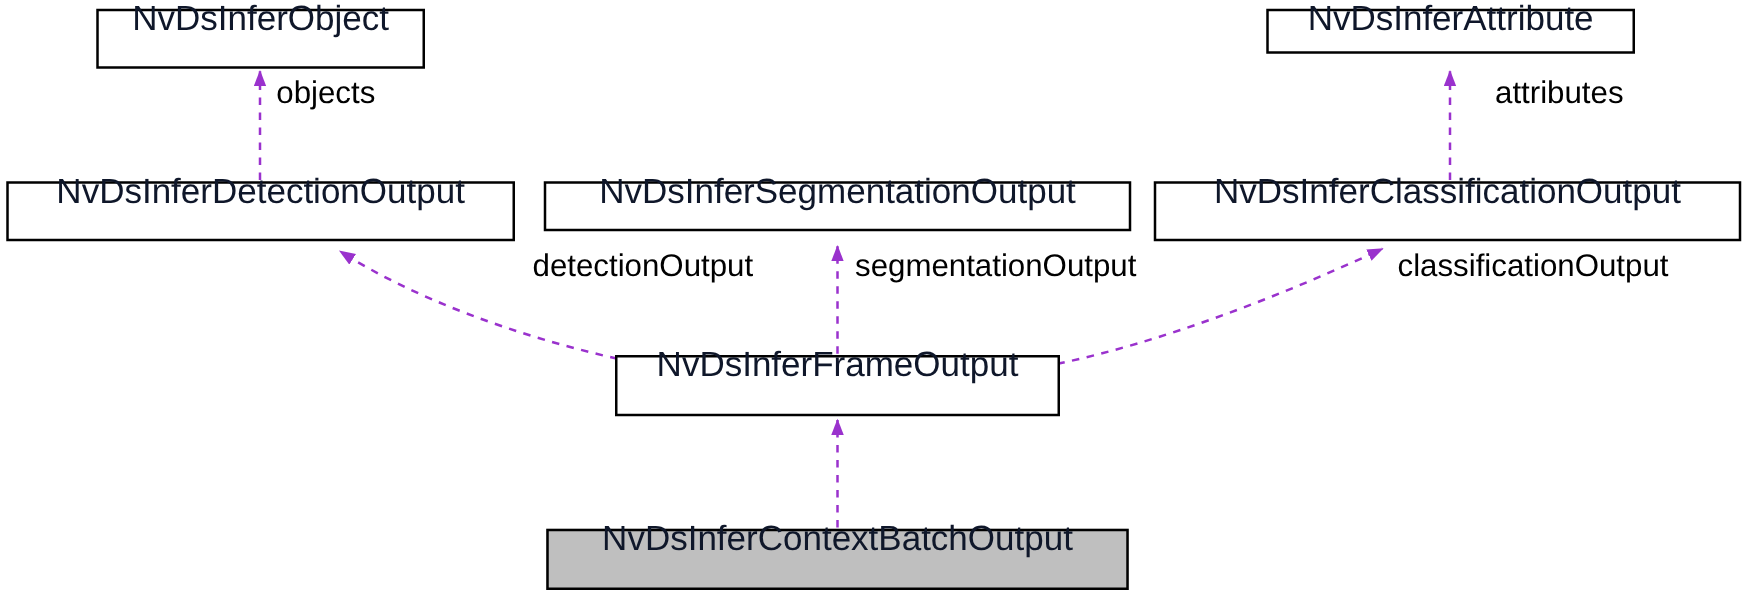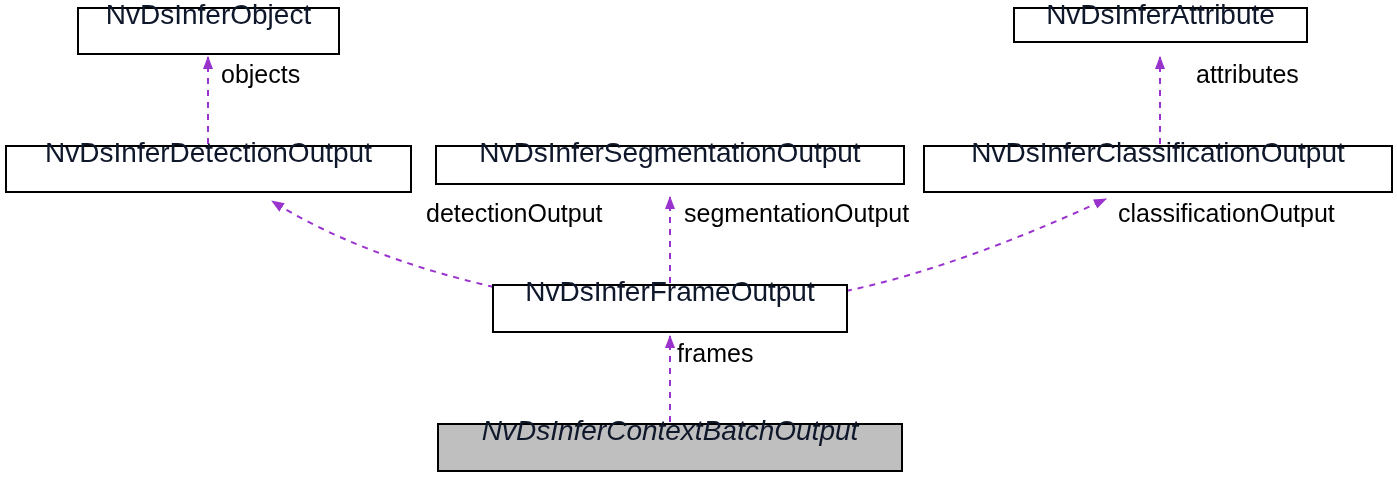--- a/index.html
+++ b/index.html
@@ -37,21 +37,21 @@
     font-size: 28px;
     line-height: 1.15;
     color: #0f172a;
   }
   .n-object         { left: 77px;   top: 7px;   width: 263px; height: 48px; }
   .n-attribute      { left: 1013px; top: 7px;   width: 295px; height: 36px; }
   .n-detection      { left: 5px;    top: 145px; width: 407px; height: 48px; text-decoration: underline; }
   .n-segmentation   { left: 435px;  top: 145px; width: 470px; height: 40px; }
   .n-classification { left: 923px;  top: 145px; width: 470px; height: 48px; }
   .n-frame          { left: 492px;  top: 284px; width: 356px; height: 49px; }
-  .n-batch          { left: 437px;  top: 423px; width: 466px; height: 49px; background: #bfbfbf; font-style: italic; }
+  .n-batch          { left: 437px;  top: 423px; width: 466px; height: 49px; background: #bfbfbf; }
   .elabel {
     position: absolute;
     white-space: nowrap;
     font-size: 25px;
     line-height: 1.15;
     color: #000000;
   }
   .l-objects        { left: 221px;  top: 60px; }
   .l-attributes     { left: 1196px; top: 60px; text-align: right; }
   .l-detection      { left: 426px;  top: 199px; }
@@ -115,15 +115,14 @@
   <div class="elabel l-objects">objects</div>
 
   <div class="elabel l-attributes">attributes</div>
 
   <div class="elabel l-detection">detectionOutput</div>
 
   <div class="elabel l-segmentation">segmentationOutput</div>
 
   <div class="elabel l-classification">classificationOutput</div>
 
-  <div class="elabel l-frames">frames</div>
 
 </div>
 
 </body></html>

